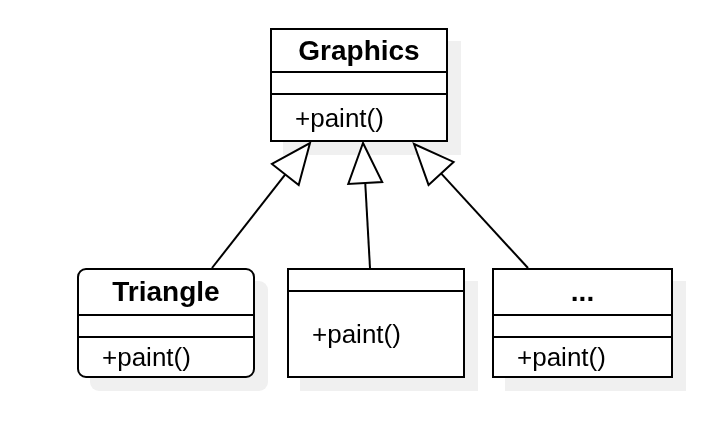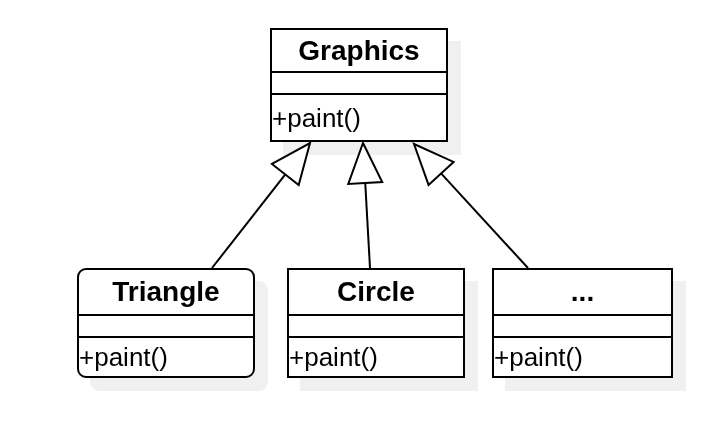--- a/index.html
+++ b/index.html
@@ -63,21 +63,21 @@
   }
   .box-graphics .compartment-title { flex: 0 0 41px; }
   .compartment-attrs {
     border-bottom: 2px solid #000000;
     flex: 0 0 20px;
   }
   .compartment-methods {
     flex: 1 1 auto;
     display: flex;
     align-items: center;
-    padding-left: 0;
+    padding-left: 23px;
     font-size: 26px;
     line-height: 1;
   }
 </style>
 </head>
 <body>
 
 <div class="canvas">
 
   <svg class="edge-layer" id="edge-layer" viewBox="0 0 718 432">
@@ -99,21 +99,20 @@
 
   <div class="class-box box-triangle">
     <div class="compartment-title">Triangle</div>
     <div class="compartment-attrs"></div>
     <div class="compartment-methods">
       <span>+paint()</span>
     </div>
   </div>
 
   <div class="class-box box-circle">
-    <div class="compartment-title">Circle</div>
     <div class="compartment-attrs"></div>
     <div class="compartment-methods">
       <span>+paint()</span>
     </div>
   </div>
 
   <div class="class-box box-ellipsis">
     <div class="compartment-title">...</div>
     <div class="compartment-attrs"></div>
     <div class="compartment-methods">

